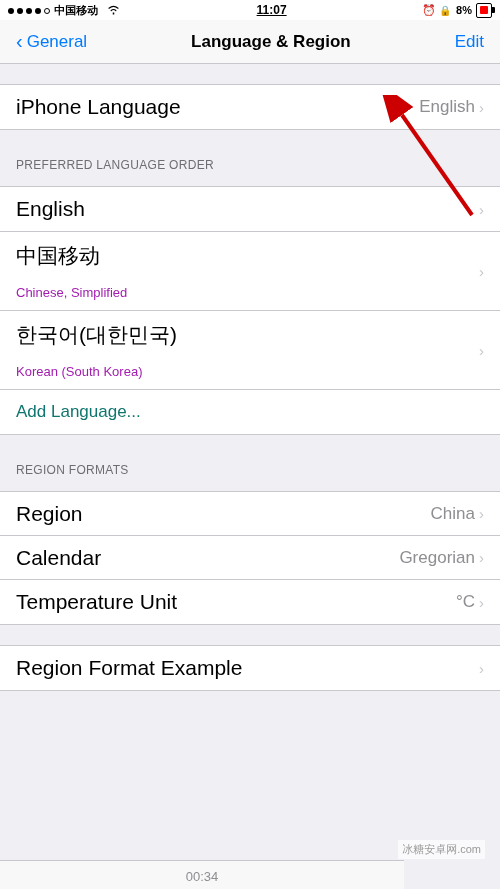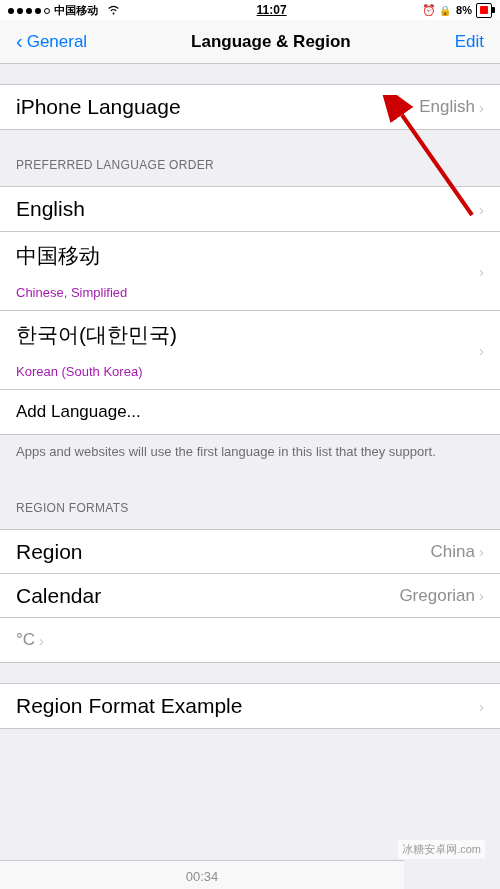--- a/index.html
+++ b/index.html
@@ -131,21 +131,21 @@
     }
     .list-item-value {
       color: #8e8e93;
       font-size: 17px;
     }
     .chevron-right {
       color: #c7c7cc;
       font-size: 15px;
     }
     .add-language {
-      color: #000000;
+      color: #0f766e;
       font-size: 17px;
     }
 
     
     .bottom-bar {
       position: fixed;
       bottom: 0;
       width: 404px;
       background: #f8f8f8;
       border-top: 1px solid #c8c7cc;
@@ -252,21 +252,20 @@
         <span class="list-item-title">한국어(대한민국)</span>
         <span class="list-item-subtitle">Korean (South Korea)</span>
       </div>
       <span class="chevron-right">›</span>
     </div>
 
     <div class="list-item">
       <span class="add-language">Add Language...</span>
     </div>
   </div>
-  <div class="section-footer">Apps and websites will use the first language in this list that they support.</div>
 </div>
 
 <div class="section">
   <div class="section-header">REGION FORMATS</div>
   <div class="list-group">
 
     <div class="list-item">
       <span class="list-item-title">Region</span>
       <div class="list-item-right">
         <span class="list-item-value">China</span>
@@ -276,20 +275,21 @@
 
     <div class="list-item">
       <span class="list-item-title">Calendar</span>
       <div class="list-item-right">
         <span class="list-item-value">Gregorian</span>
         <span class="chevron-right">›</span>
       </div>
     </div>
 
     <div class="list-item">
+      <span class="list-item-title">Temperature Unit</span>
       <div class="list-item-right">
         <span class="list-item-value">°C</span>
         <span class="chevron-right">›</span>
       </div>
     </div>
   </div>
 </div>
 
 <div class="section" style="margin-top: 20px; border-radius: 14px;">
   <div class="list-group">

